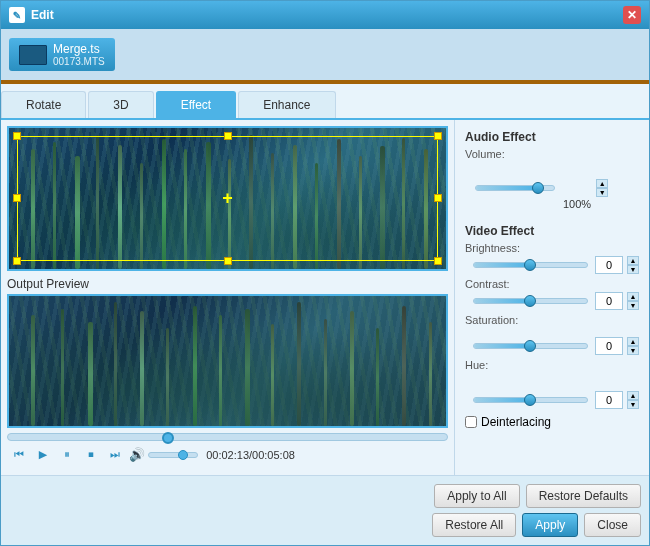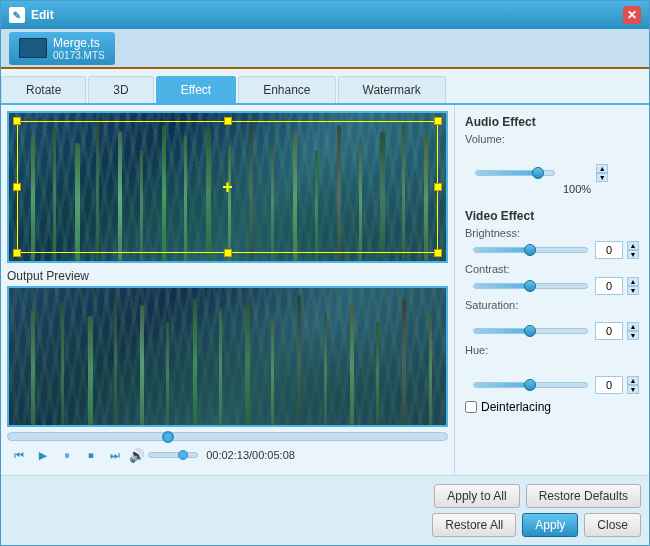--- a/index.html
+++ b/index.html
@@ -53,25 +53,25 @@
       display: flex;
       align-items: center;
       justify-content: center;
       color: white;
       font-size: 12px;
       cursor: pointer;
     }
 
     .file-tab-bar {
       background: #c5dff0;
-      height: 40px;
+      height: 55px;
       display: flex;
       align-items: center;
       padding: 0 8px;
-      border-bottom: 2px solid #a16207;
+      border-bottom: 4px solid #a16207;
     }
 
     .file-tab {
       background: linear-gradient(to bottom, #4db3e6, #2a8fc0);
       color: white;
       padding: 4px 10px;
       border-radius: 3px;
       cursor: pointer;
       display: flex;
       align-items: center;
@@ -487,21 +487,20 @@
         <div style="font-size:10px;opacity:0.85;">00173.MTS</div>
       </div>
     </div>
   </div>
 
   <div class="nav-tabs">
     <div class="nav-tab">Rotate</div>
     <div class="nav-tab">3D</div>
     <div class="nav-tab active">Effect</div>
     <div class="nav-tab">Enhance</div>
-    <div class="nav-tab">Watermark</div>
   </div>
 
   <div class="main-content">
 
     <div class="preview-area">
 
       <div class="preview-box original-preview">
         <div class="preview-image">
           <div class="scene-overlay"></div>
 

